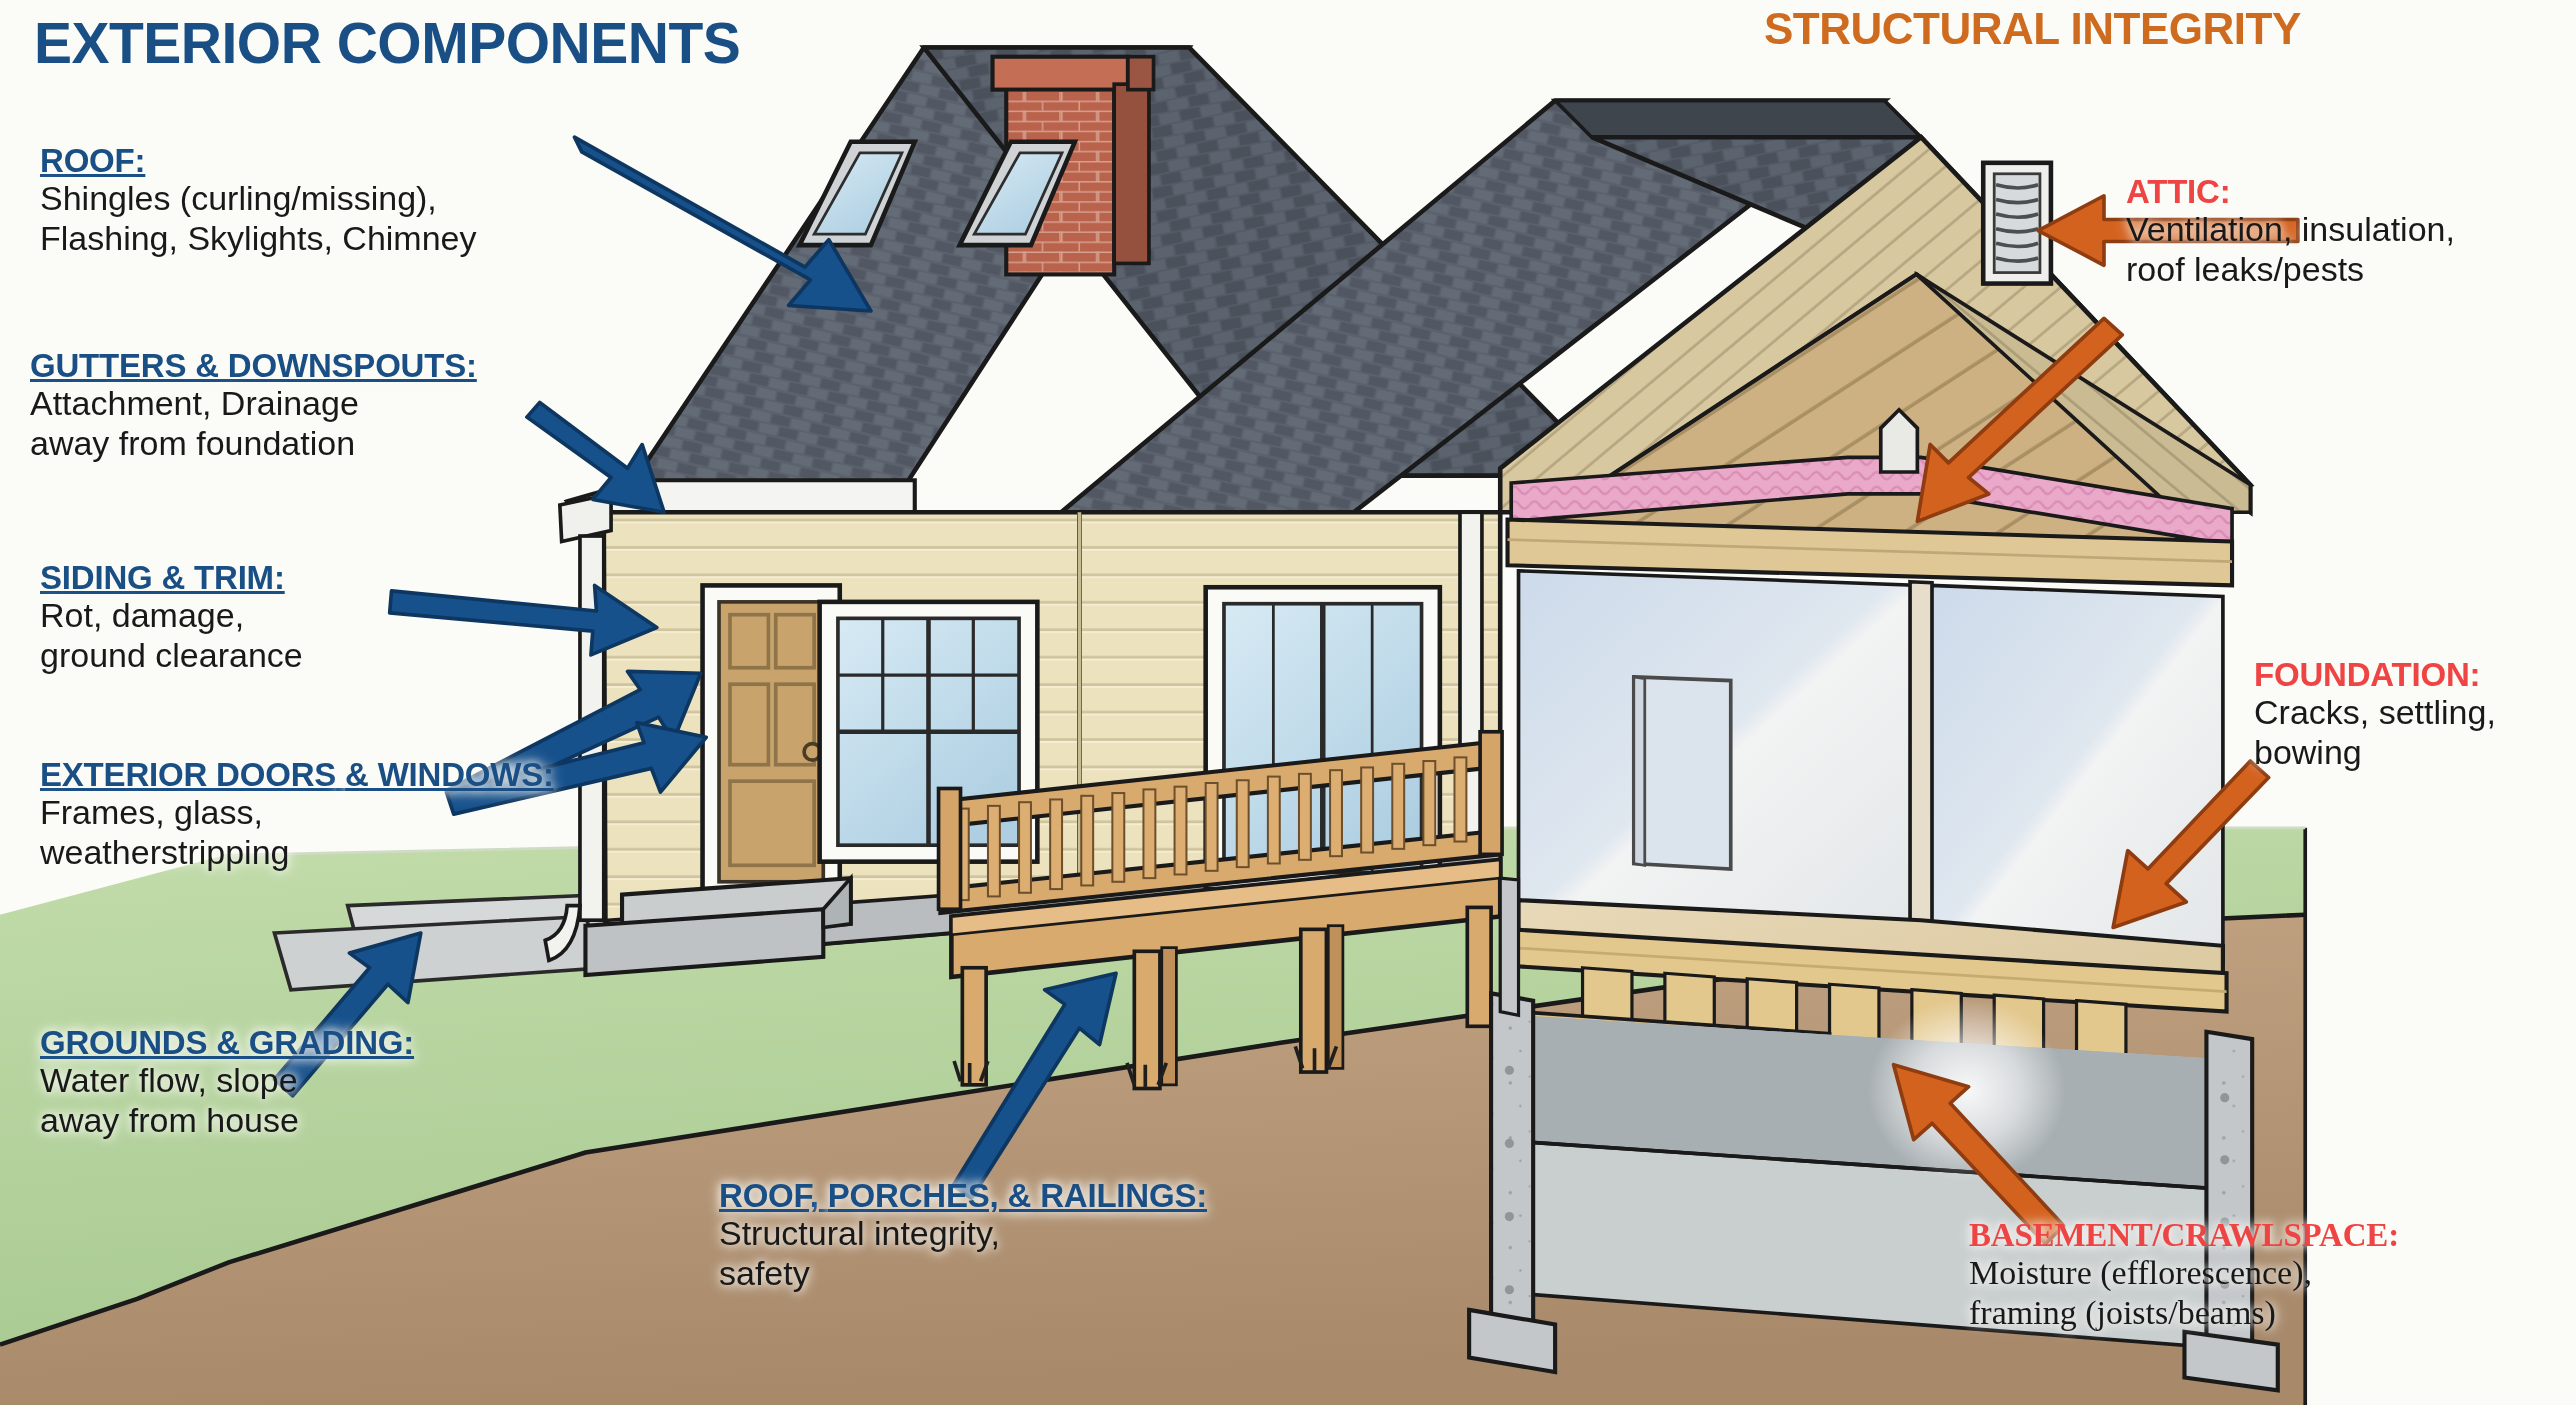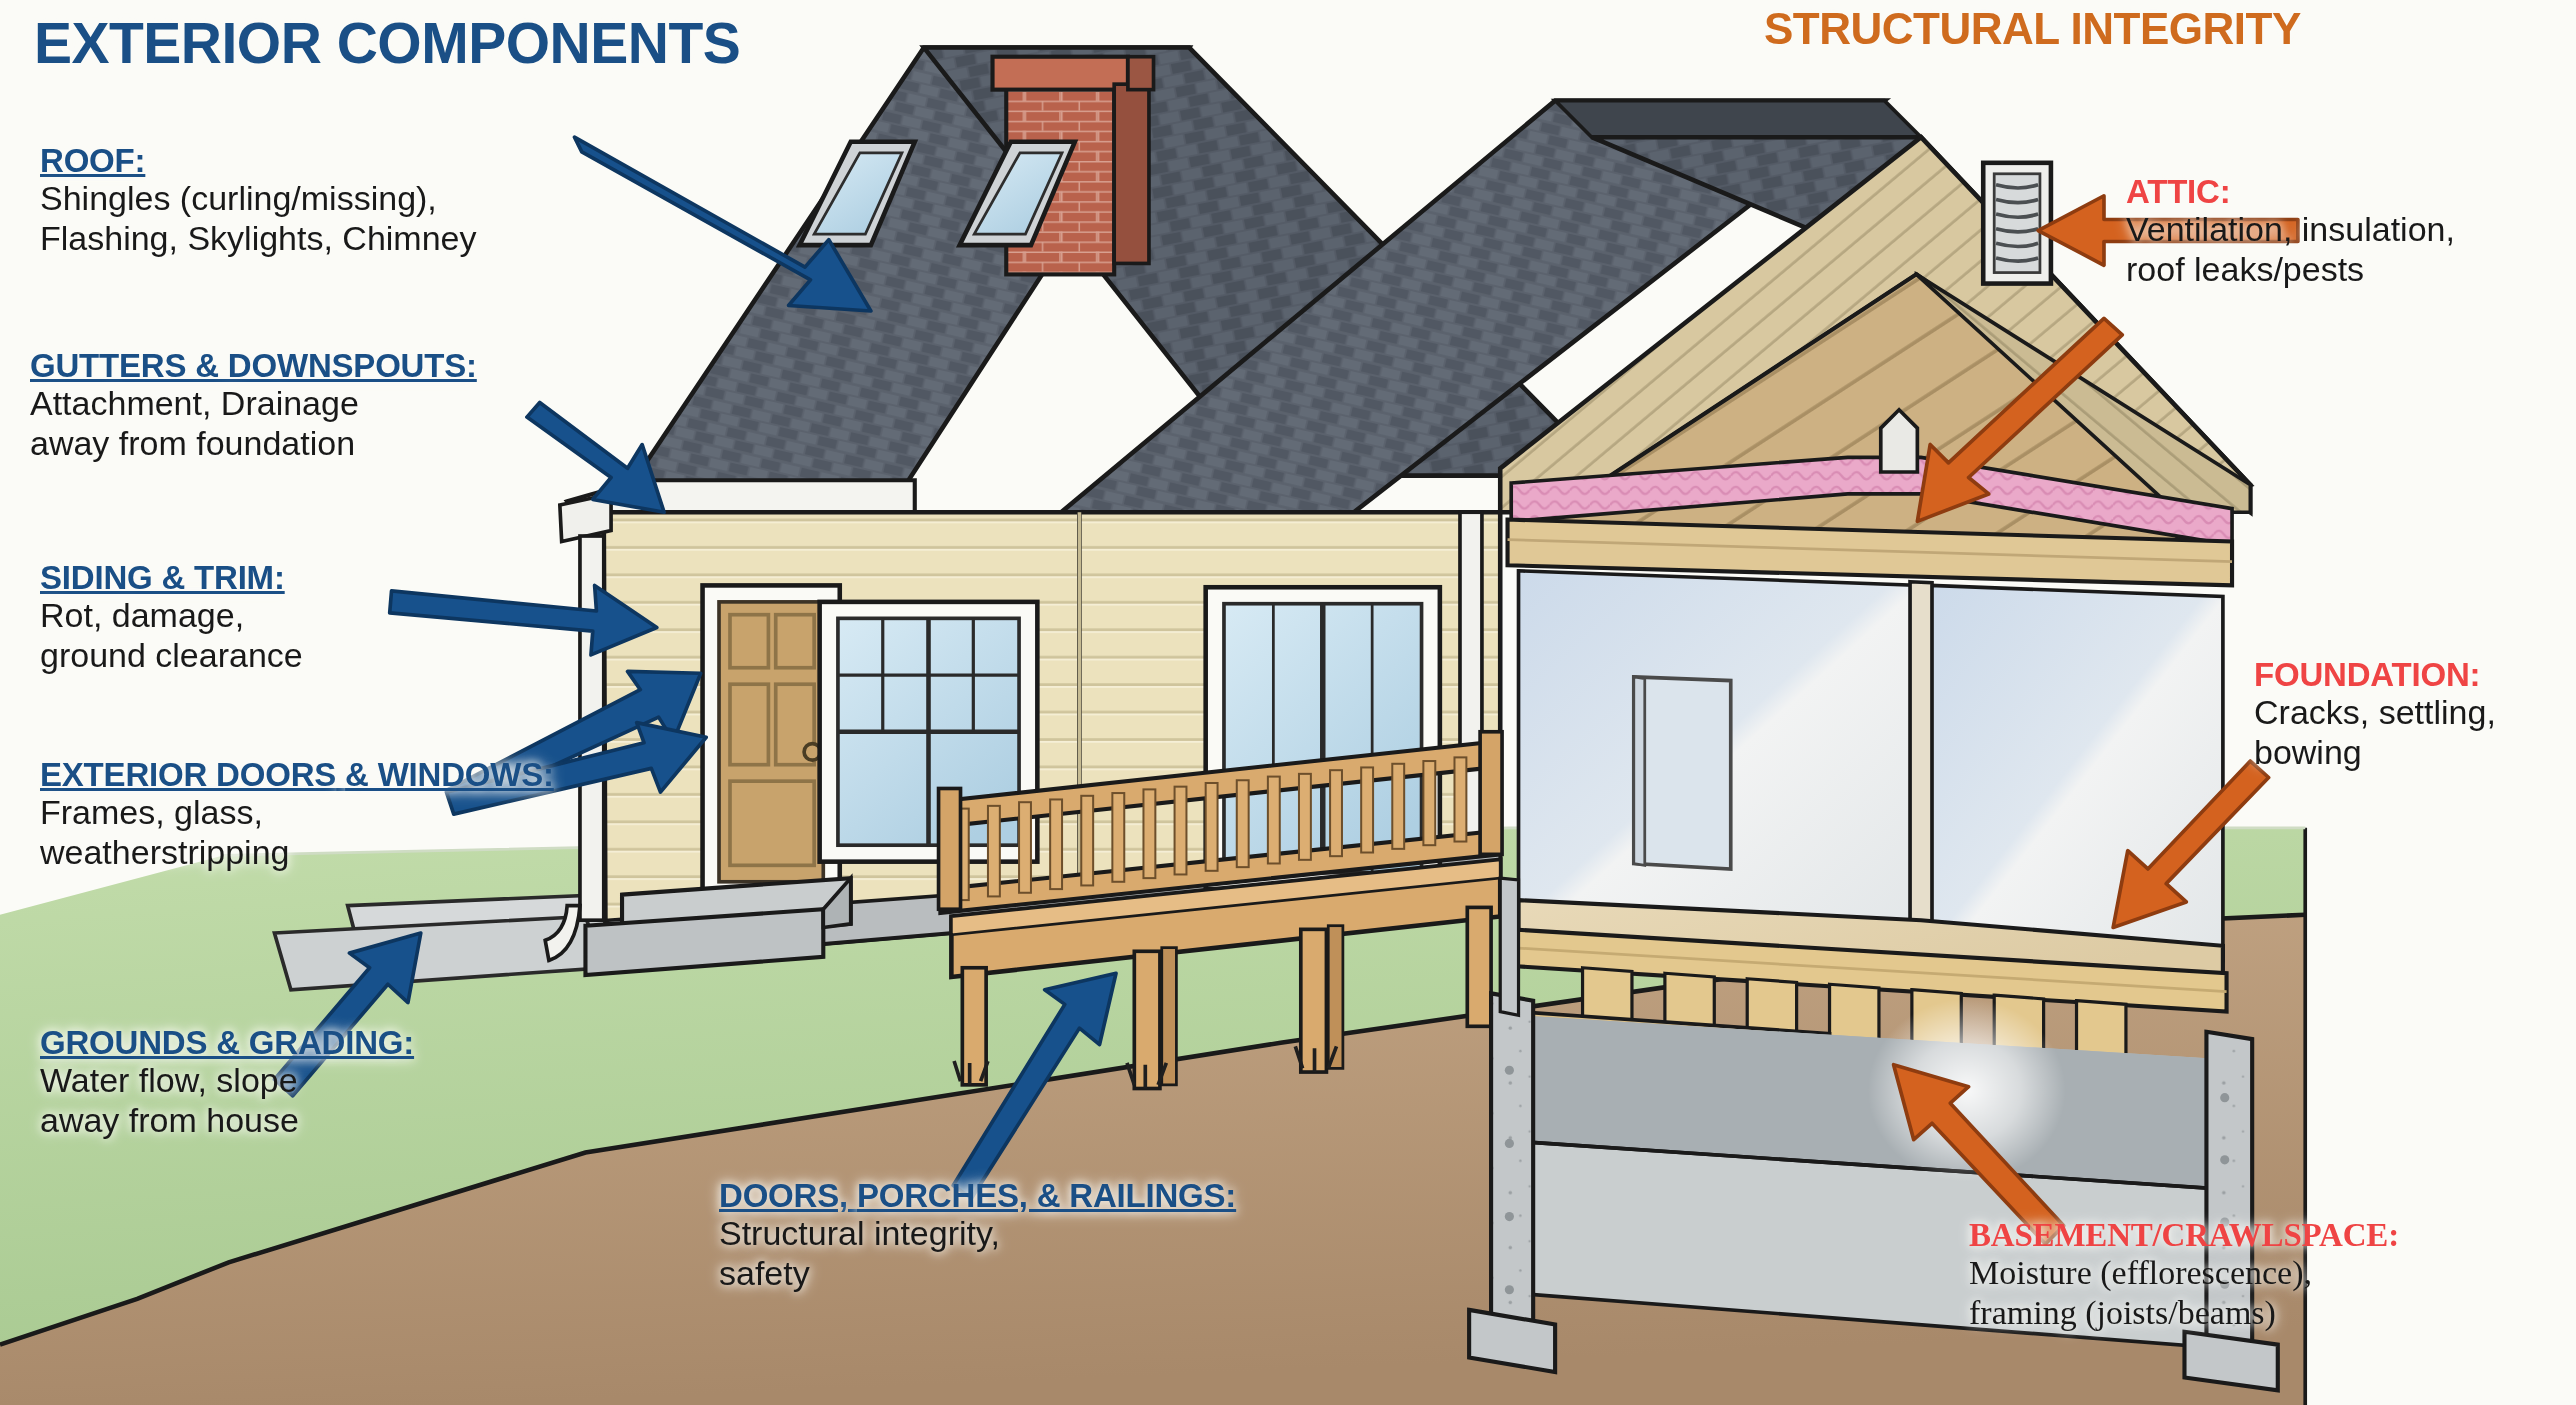--- a/index.html
+++ b/index.html
@@ -413,21 +413,21 @@
   <div class="lbl" style="left:40px;top:1025px;">
     <div class="ttl blue">GROUNDS &amp; GRADING:</div>
     <div class="body">
       <span class="ln">Water flow, slope</span>
       <span class="ln">away from house</span>
     </div>
   </div>
 
   <div class="lbl" style="left:719px;top:1178px;">
     <div class="ttl blue">
-      <span class="ln">DOORS,</span>
+      <span class="ln">ROOF,</span>
       <span class="ln">PORCHES, &amp; RAILINGS:</span>
     </div>
     <div class="body">
       <span class="ln">Structural integrity,</span>
       <span class="ln">safety</span>
     </div>
   </div>
 
   <div class="lbl" style="left:2126px;top:174px;">
     <div class="ttl orange">ATTIC:</div>

